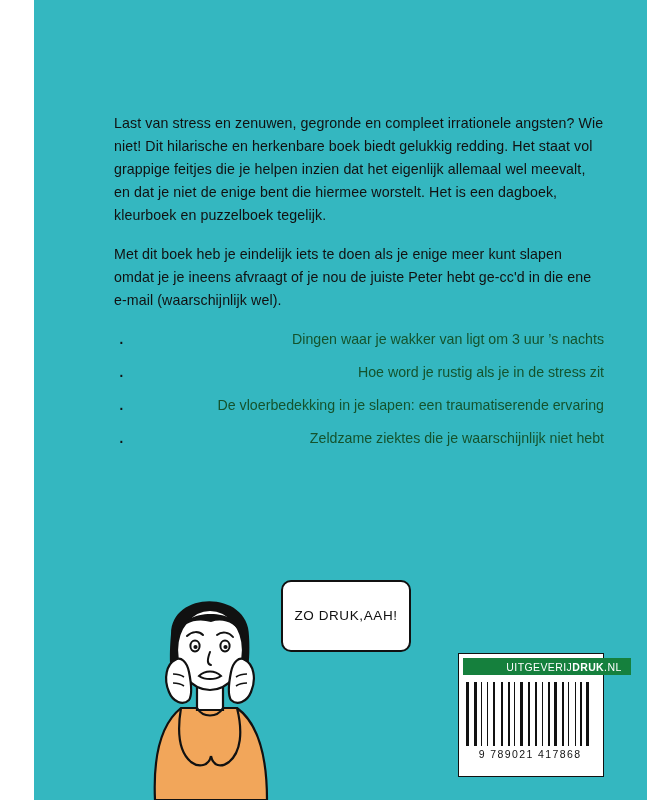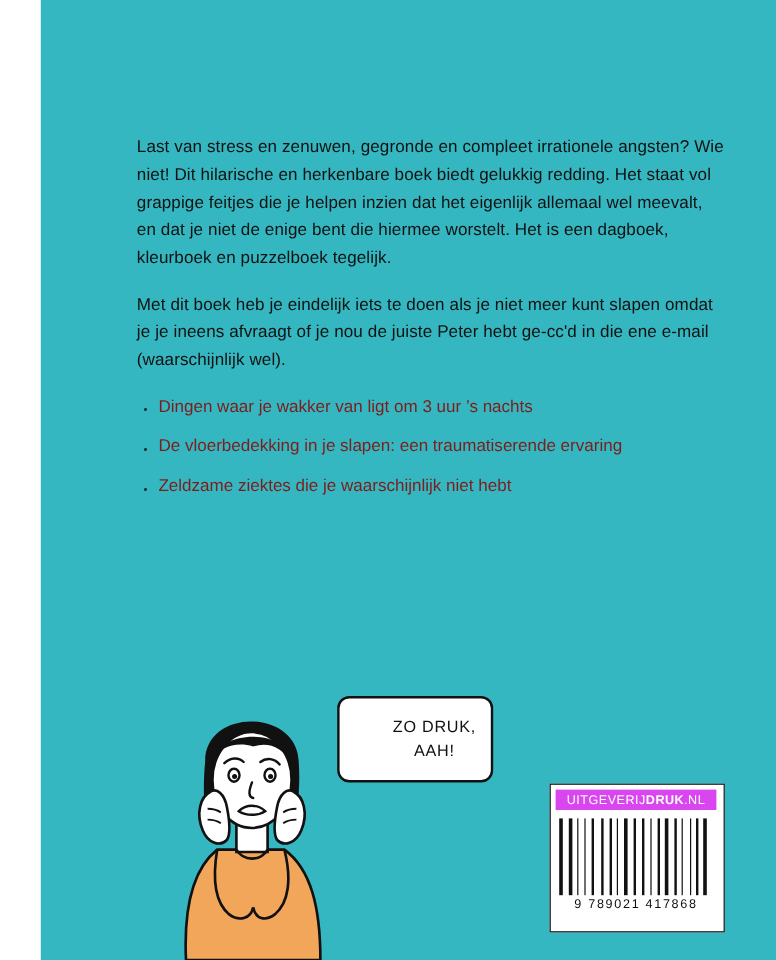--- a/index.html
+++ b/index.html
@@ -47,23 +47,24 @@
   }
   ul.bullets {
     list-style: none;
     margin: 0;
     padding: 0;
   }
   ul.bullets li {
     position: relative;
     font-size: 14.2px;
     line-height: 1.62;
-    color: #7f1d1d;
+    color: #14532d;
     padding-left: 18px;
     margin-bottom: 10px;
+    text-align: right;
   }
   ul.bullets li:before {
     content: "\00b7";
     position: absolute;
     left: 4px;
     top: -2px;
     font-size: 20px;
     line-height: 1.5;
     color: #111111;
   }
@@ -88,29 +89,28 @@
     border: 2px solid #111111;
     border-radius: 10px;
   }
   .bubble-text {
     position: absolute;
     left: 0;
     top: 0;
     width: 126px;
     height: 68px;
     display: flex;
-    flex-direction: column;
+    flex-direction: row;
     align-items: center;
     justify-content: center;
     font-size: 13.5px;
     line-height: 1.45;
     color: #111111;
     letter-spacing: 0.6px;
     text-align: center;
-    padding-left: 16px;
   }
   .bubble-tail {
     position: absolute;
     left: 231px;
     top: 618px;
     width: 0;
     height: 0;
   }
 
   
@@ -122,28 +122,29 @@
     height: 122px;
     background: #ffffff;
     border: 1px solid #111111;
   }
   .publisher-bar {
     position: absolute;
     left: 429px;
     top: 658px;
     width: 134px;
     height: 17px;
-    background: #d946ef;
+    background: #15803d;
     color: #ffffff;
     font-size: 10.5px;
     letter-spacing: 0.4px;
     display: flex;
     align-items: center;
     justify-content: center;
     font-weight: bold;
+    padding-left: 34px;
   }
   .publisher-bar .light {
     font-weight: normal;
   }
   .bars {
     position: absolute;
     left: 432px;
     top: 682px;
     width: 128px;
     height: 64px;
@@ -168,25 +169,26 @@
     font-family: "Liberation Sans", sans-serif;
   }
 </style>
 </head>
 <body>
 
 <div class="cover">
 
   <div class="content">
     <p class="blurb">Last van stress en zenuwen, gegronde en compleet irrationele angsten? Wie niet! Dit hilarische en herkenbare boek biedt gelukkig redding. Het staat vol grappige feitjes die je helpen inzien dat het eigenlijk allemaal wel meevalt, en dat je niet de enige bent die hiermee worstelt. Het is een dagboek, kleurboek en puzzelboek tegelijk.</p>
-    <p class="blurb second">Met dit boek heb je eindelijk iets te doen als je niet meer kunt slapen omdat je je ineens afvraagt of je nou de juiste Peter hebt ge-cc'd in die ene e-mail (waarschijnlijk wel).</p>
+    <p class="blurb second">Met dit boek heb je eindelijk iets te doen als je enige meer kunt slapen omdat je je ineens afvraagt of je nou de juiste Peter hebt ge-cc'd in die ene e-mail (waarschijnlijk wel).</p>
 
 
     <ul class="bullets">
       <li>Dingen waar je wakker van ligt om 3 uur ’s nachts</li>
+      <li>Hoe word je rustig als je in de stress zit</li>
       <li>De vloerbedekking in je slapen: een traumatiserende ervaring</li>
       <li>Zeldzame ziektes die je waarschijnlijk niet hebt</li>
     </ul>
   </div>
 
   <div class="illustration">
     <svg width="180" height="244" viewBox="0 0 180 244" xmlns="http://www.w3.org/2000/svg">
 
       <path d="M36 244 C34 200 42 168 62 152 L118 152 C140 168 148 200 148 244 Z" fill="#f2a65a" stroke="#111111" stroke-width="2.2"></path>
 

